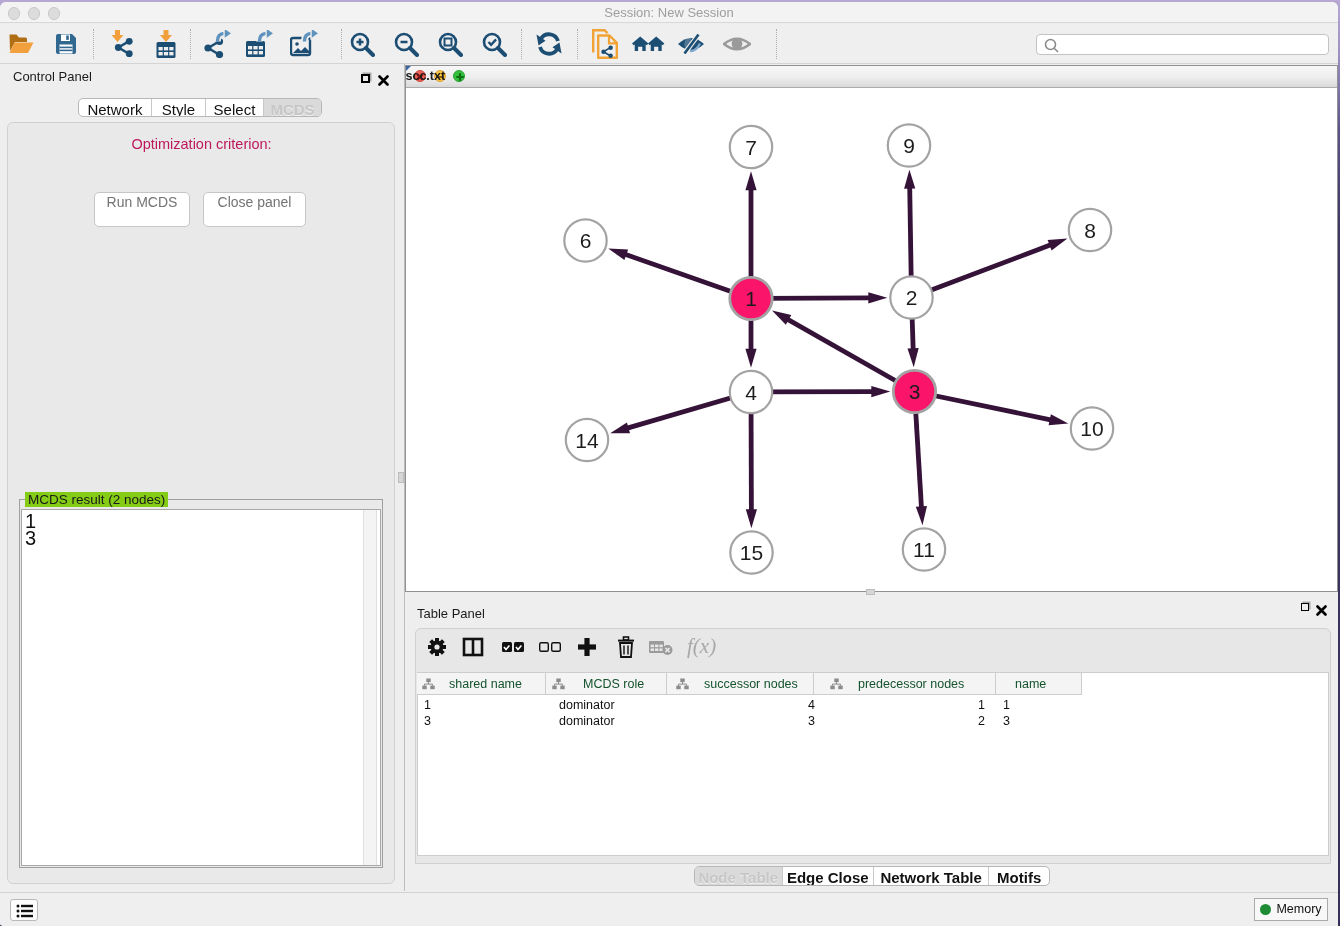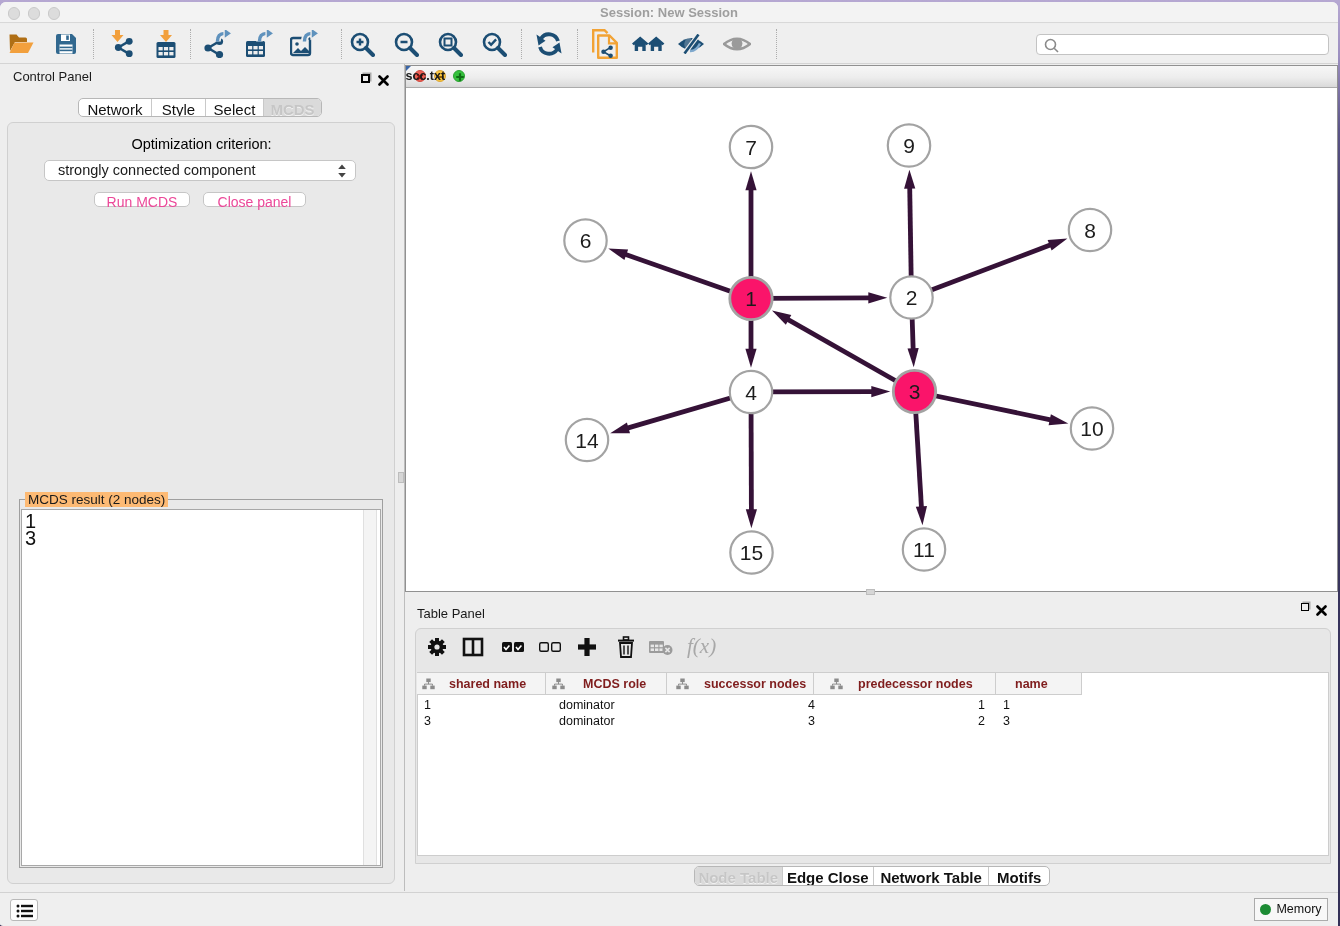--- a/index.html
+++ b/index.html
@@ -5,21 +5,21 @@
 <style>
 * { margin:0; padding:0; box-sizing:border-box; }
 html,body { width:1340px; height:926px; overflow:hidden; }
 body { font-family:"Liberation Sans", sans-serif;
   background:linear-gradient(180deg,#b6a8d2 0%,#9c8fc0 6%,#5b5488 14%,#3c3763 25%,#343057 100%); }
 #app { position:absolute; left:0; top:2px; width:1338px; height:924px; background:#eeeeee;
   border-radius:6px 6px 0 3px; overflow:hidden; }
 .tbi { position:absolute; }
 
 #titlebar { position:absolute; left:0; top:0; width:1338px; height:21px; background:#f3f3f3;
-  border-bottom:1px solid #d8d8d8;font-weight:bold; }
+  border-bottom:1px solid #d8d8d8; }
 .tdot { position:absolute; top:5px; width:12.5px; height:12.5px; border-radius:50%;
   background:#dcdcdc; border:1px solid #c9c9c9; }
 #wtitle { position:absolute; top:3px; left:0; width:100%; text-align:center; font-size:13px; color:#9e9e9e; }
 
 #toolbar { position:absolute; left:0; top:22px; width:1338px; height:40px; background:#efefef;
   border-bottom:1px solid #d4d4d4; }
 .tsep { position:absolute; top:5px; height:30px; width:0;
   border-left:1px dotted #adadad; }
 #search { position:absolute; left:1036px; top:10px; width:293px; height:21px; background:#ffffff;
   border:1px solid #c3c3c3; border-radius:4px; }
@@ -30,28 +30,28 @@
 .seg { position:absolute; display:flex; border:1px solid #b7b7b7; border-radius:5px; overflow:hidden;
   background:#ffffff; }
 .seg > div { font-size:15px; color:#111; text-align:center; padding-top:2px;
   border-left:1px solid #c9c9c9; height:100%; }
 .seg > div:first-child { border-left:none; }
 .seg > div.dis { background:#dadada; color:#c6c6c6; text-shadow:0 1px 0 #f2f2f2; font-weight:bold; }
 #cp-tabs { left:78px; top:96px; width:244px; height:19px; }
 #tp-tabs > div { font-weight:bold; }
 #cp-inner { position:absolute; left:7px; top:120px; width:388px; height:762px; background:#e9e9e9;
   border:1px solid #d0d0d0; border-radius:6px; }
-#opt-label { position:absolute; left:0; top:134px; width:403px; text-align:center; font-size:14.5px; color:#000000; }
+#opt-label { position:absolute; left:0; top:134px; width:403px; text-align:center; font-size:14.5px; color:#be185d; }
 #combo { position:absolute; left:44px; top:157.5px; width:312px; height:21.5px; background:#ffffff;
   border:1px solid #c6c6c6; border-radius:5px; font-size:14.5px; color:#1a1a1a; padding:1px 0 0 13px; }
-.btn { position:absolute; height:15px; background:#ffffff; border:1px solid #c6c6c6; border-radius:5px;
-  font-size:14px; color:#ec4899; text-align:center; padding-top:1.5px; }
+.btn { position:absolute; height:35px; background:#ffffff; border:1px solid #c6c6c6; border-radius:5px;
+  font-size:14px; color:#737373; text-align:center; padding-top:1.5px; }
 #fieldset { position:absolute; left:19px; top:497px; width:364px; height:369px;
   border:1px solid #9f9f9f; }
-#legend { position:absolute; left:25px; top:490px; background:#fdba74; padding:0 3px;
+#legend { position:absolute; left:25px; top:490px; background:#84cc16; padding:0 3px;
   font-size:13.5px; color:#1a1a1a;text-align:right; }
 #resultarea { position:absolute; left:21px; top:507px; width:360px; height:357px; background:#ffffff;
   border:1px solid #a8a8a8; font-size:20px; color:#111; line-height:17.5px; padding:2.5px 0 0 3px; }
 #scrollstrip { position:absolute; left:363px; top:508px; width:14px; height:355px; background:#f4f4f4;
   border-left:1px solid #e0e0e0; border-right:1px solid #e0e0e0; }
 
 #vsplit { position:absolute; left:403.5px; top:62px; width:1px; height:827px; background:#bdbdbd; }
 #vhandle { position:absolute; left:398px; top:470px; width:6px; height:11px; background:#d6d6d6; border:1px solid #bdbdbd; }
 #hhandle { position:absolute; left:866px; top:587px; width:9px; height:6px; background:#d6d6d6; border:1px solid #bdbdbd; }
 
@@ -70,21 +70,21 @@
 #tp-close { position:absolute; left:1316px; top:600px; }
 #tp-inner { position:absolute; left:415px; top:626px; width:916px; height:236px; background:#e7e7e7;
   border:1px solid #d0d0d0; border-radius:6px 6px 0 0; }
 #fx { position:absolute; left:687px; top:632px; font-family:"Liberation Serif", serif; font-style:italic;
   font-size:21px; color:#a8a8a8; }
 #tbl { position:absolute; left:417px; top:670px; width:912px; height:184px; background:#ffffff;
   border:1px solid #cdcdcd; }
 #thead { position:absolute; left:417px; top:670px; width:665px; height:23px; background:#f4f4f4;
   border:1px solid #cdcdcd; border-left:none; }
 .hsep { position:absolute; top:671px; height:21px; width:1px; background:#cdcdcd; }
-.hlabel { position:absolute; top:675px; font-size:12.5px; color:#7f1d1d;font-weight:bold; }
+.hlabel { position:absolute; top:675px; font-size:12.5px; color:#14532d; }
 .cell { position:absolute; font-size:12.5px; color:#111; }
 #tp-tabs { left:694px; top:863.5px; width:356px; height:20.5px; }
 
 #statusbar { position:absolute; left:0; top:889.5px; width:1338px; height:33px; background:#efefef;
   border-top:1px solid #d2d2d2; }
 #sb-btn { position:absolute; left:10px; top:6px; width:28px; height:22px; background:#fdfdfd;
   border:1px solid #b9b9b9; border-radius:3px; }
 #mem-btn { position:absolute; right:10px; top:5px; width:74px; height:23px; background:#f8f8f8;
   border:1px solid #ababab; font-size:12.5px; color:#111; text-align:center; padding-top:3.5px; }
 #mem-btn .dot { display:inline-block; width:11px; height:11px; border-radius:50%; background:#1d8c35;
@@ -260,26 +260,20 @@
         <path d="M1.5,1.5 L9.5,9.5 M9.5,1.5 L1.5,9.5" stroke="#000" stroke-width="2.6" stroke-linecap="round"></path>
       </svg></div>
   <div class="seg" id="cp-tabs">
     <div style="width:72.5px">Network</div>
     <div style="width:54.5px">Style</div>
     <div style="width:58.5px">Select</div>
     <div style="width:58.5px" class="dis">MCDS</div>
   </div>
   <div id="cp-inner"></div>
   <div id="opt-label">Optimization criterion:</div>
-  <div id="combo">strongly connected component
-    <svg width="10" height="14" style="position:absolute;right:8px;top:3px" viewBox="0 0 10 14">
-        <polygon points="5,0.5 8.8,5 1.2,5" fill="#444"></polygon>
-        <polygon points="5,13.5 8.8,9 1.2,9" fill="#444"></polygon>
-      </svg>
-  </div>
   <div class="btn" style="left:94px; top:189.5px; width:96px;">Run MCDS</div>
   <div class="btn" style="left:203px; top:189.5px; width:103px;">Close panel</div>
   <div id="fieldset"></div>
   <div id="legend">MCDS result (2 nodes)</div>
   <div id="resultarea">1<br>3</div>
   <div id="scrollstrip"></div>
 
   <div id="vsplit"></div>
   <div id="vhandle"></div>
 

